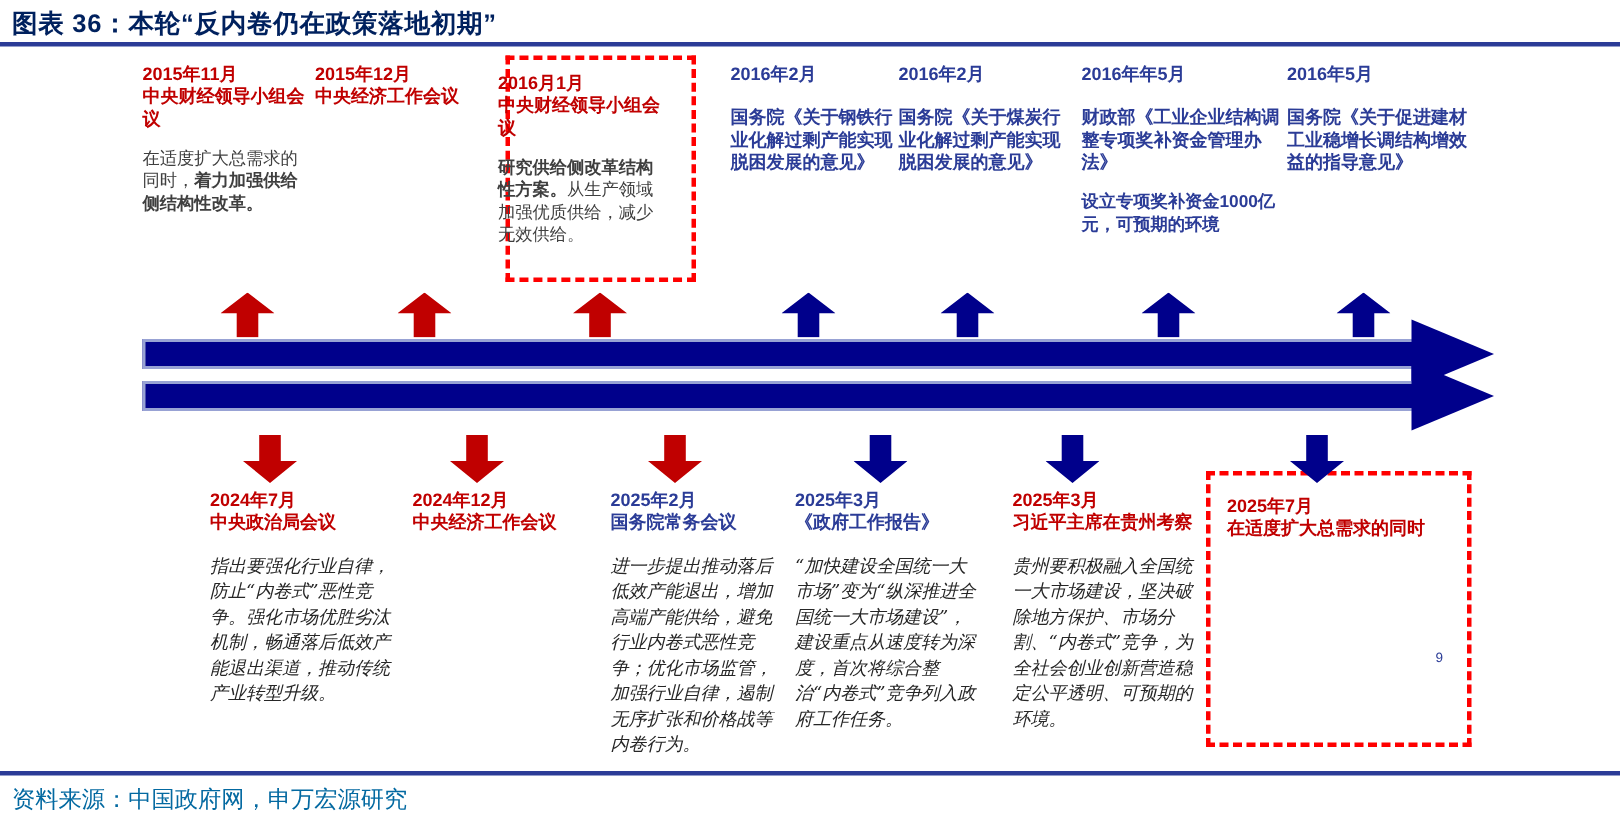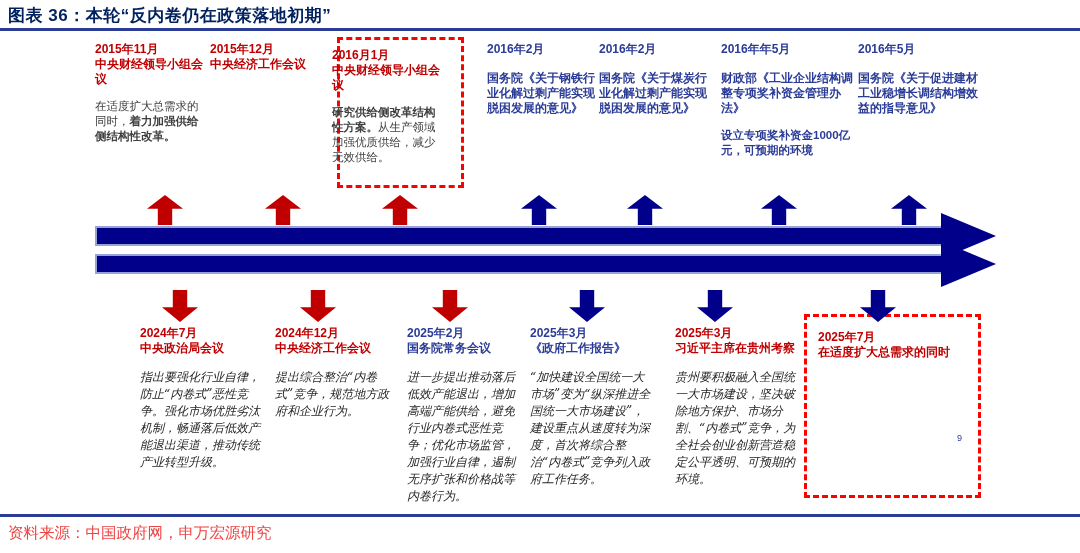--- a/index.html
+++ b/index.html
@@ -35,21 +35,21 @@
   .a-navy { background:#00008B; }
 
   .tl-bar { position:absolute; left:95px; width:850px; height:20px; background:#00008B;
     border:2px solid #98A2D4; }
   .tl-head { position:absolute; width:0; height:0;
     border-left:55px solid #00008B; border-top:23px solid transparent; border-bottom:23px solid transparent; }
 
   .pagenum { position:absolute; left:957px; top:433px; font-size:9px; color:#2B3C97; }
 
   .footer-rule { position:absolute; left:0; top:514px; width:1080px; height:3px; background:#2B3C97; }
-  .footer-text { position:absolute; left:8px; top:523px; font-size:15.5px; color:#ef4444; }
+  .footer-text { position:absolute; left:8px; top:523px; font-size:15.5px; color:#0369a1; }
 </style>
 </head>
 <body>
 
 <div class="page">
 
   <div class="fig-title">图表 36：本轮“反内卷仍在政策落地初期”</div>
   <div class="title-rule"></div>
 
   <div class="dash-box top-box"></div>
@@ -113,21 +113,20 @@
     </div>
   <div id="bottom-events">
       <div class="event" style="left: 140px; top: 326px; width: 127px;">
         <div class="ev-date c-red">2024年7月</div>
         <div class="ev-heading c-red">中央政治局会议</div>
         <div class="ev-body serif"><span>指出要强化行业自律，防止“内卷式”恶性竞争。强化市场优胜劣汰机制，畅通落后低效产能退出渠道，推动传统产业转型升级。</span></div>
       </div>
       <div class="event" style="left: 275px; top: 326px; width: 123px;">
         <div class="ev-date c-red">2024年12月</div>
         <div class="ev-heading c-red">中央经济工作会议</div>
-        <div class="ev-body serif"><span>提出综合整治“内卷式”竞争，规范地方政府和企业行为。</span></div>
       </div>
       <div class="event" style="left: 407px; top: 326px; width: 119px;">
         <div class="ev-date c-blue">2025年2月</div>
         <div class="ev-heading c-blue">国务院常务会议</div>
         <div class="ev-body serif"><span>进一步提出推动落后低效产能退出，增加高端产能供给，避免行业内卷式恶性竞争；优化市场监管，加强行业自律，遏制无序扩张和价格战等内卷行为。</span></div>
       </div>
       <div class="event" style="left: 530px; top: 326px; width: 123px;">
         <div class="ev-date c-blue">2025年3月</div>
         <div class="ev-heading c-blue">《政府工作报告》</div>
         <div class="ev-body serif"><span>“加快建设全国统一大市场”变为“纵深推进全国统一大市场建设”，建设重点从速度转为深度，首次将综合整治“内卷式”竞争列入政府工作任务。</span></div>

